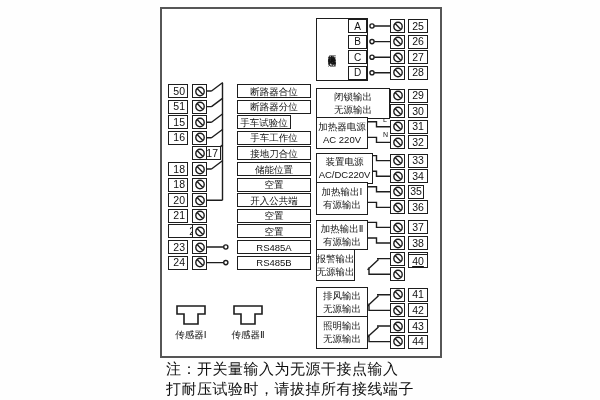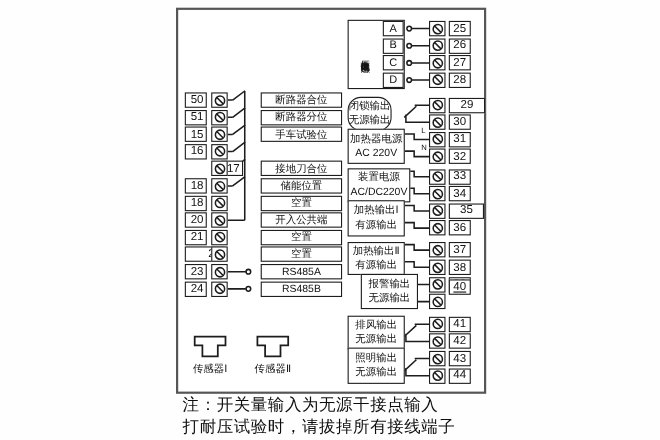--- a/index.html
+++ b/index.html
@@ -99,28 +99,29 @@
       </svg>
     </div>
     <div class="bx lblL" style="left: 237px; top: 99.6px; width: 74px; height: 14px;">断路器分位</div>
     <div class="bx numL" style="left: 168px; top: 115.2px; width: 20px; height: 14px;">15</div>
     <div class="bx" style="left: 192px; top: 115.2px; width: 15px; height: 14px;">
       <svg width="12" height="11" viewBox="0 0 12 11">
         <circle cx="6" cy="5.5" r="4.2" fill="none" stroke="#1d1d1d" stroke-width="1.4"></circle>
         <line x1="3.1" y1="2.6" x2="8.9" y2="8.4" stroke="#1d1d1d" stroke-width="1.4"></line>
       </svg>
     </div>
-    <div class="bx lblL" style="left: 237px; top: 115.2px; width: 74px; height: 14px;">手车试验位</div>
+    <div class="bx lblL" style="left: 237px; top: 115.2px; width: 54px; height: 14px;">手车试验位</div>
     <div class="bx numL" style="left: 168px; top: 130.8px; width: 20px; height: 14px;">16</div>
     <div class="bx" style="left: 192px; top: 130.8px; width: 15px; height: 14px;">
       <svg width="12" height="11" viewBox="0 0 12 11">
         <circle cx="6" cy="5.5" r="4.2" fill="none" stroke="#1d1d1d" stroke-width="1.4"></circle>
         <line x1="3.1" y1="2.6" x2="8.9" y2="8.4" stroke="#1d1d1d" stroke-width="1.4"></line>
       </svg>
     </div>
+    <div class="bx lblL" style="left: 237px; top: 130.8px; width: 74px; height: 14px;">手车工作位</div>
     <div class="bx numL" style="left: 168px; top: 146.4px; width: 20px; height: 14px; margin-left: 33px;">17</div>
     <div class="bx" style="left: 192px; top: 146.4px; width: 15px; height: 14px;">
       <svg width="12" height="11" viewBox="0 0 12 11">
         <circle cx="6" cy="5.5" r="4.2" fill="none" stroke="#1d1d1d" stroke-width="1.4"></circle>
         <line x1="3.1" y1="2.6" x2="8.9" y2="8.4" stroke="#1d1d1d" stroke-width="1.4"></line>
       </svg>
     </div>
     <div class="bx lblL" style="left: 237px; top: 146.4px; width: 74px; height: 14px;">接地刀合位</div>
     <div class="bx numL" style="left: 168px; top: 162px; width: 20px; height: 14px;">18</div>
     <div class="bx" style="left: 192px; top: 162px; width: 15px; height: 14px;">
@@ -205,21 +206,21 @@
         <line x1="3.1" y1="2.6" x2="8.9" y2="8.4" stroke="#1d1d1d" stroke-width="1.4"></line>
       </svg>
     </div>
     <div class="bx numR" style="left: 408px; top: 65.8px; width: 20px; height: 14px;">28</div>
     <div class="bx" style="left: 390px; top: 88.6px; width: 15px; height: 14px;">
       <svg width="12" height="11" viewBox="0 0 12 11">
         <circle cx="6" cy="5.5" r="4.2" fill="none" stroke="#1d1d1d" stroke-width="1.4"></circle>
         <line x1="3.1" y1="2.6" x2="8.9" y2="8.4" stroke="#1d1d1d" stroke-width="1.4"></line>
       </svg>
     </div>
-    <div class="bx numR" style="left: 408px; top: 88.6px; width: 33px; height: 14px;">29</div>
+    <div class="bx numR" style="left: 408px; top: 88.6px; width: 20px; height: 14px;">29</div>
     <div class="bx" style="left: 390px; top: 104.2px; width: 15px; height: 14px;">
       <svg width="12" height="11" viewBox="0 0 12 11">
         <circle cx="6" cy="5.5" r="4.2" fill="none" stroke="#1d1d1d" stroke-width="1.4"></circle>
         <line x1="3.1" y1="2.6" x2="8.9" y2="8.4" stroke="#1d1d1d" stroke-width="1.4"></line>
       </svg>
     </div>
     <div class="bx numR" style="left: 408px; top: 104.2px; width: 20px; height: 14px;">30</div>
     <div class="bx" style="left: 390px; top: 119.8px; width: 15px; height: 14px;">
       <svg width="12" height="11" viewBox="0 0 12 11">
         <circle cx="6" cy="5.5" r="4.2" fill="none" stroke="#1d1d1d" stroke-width="1.4"></circle>
@@ -247,21 +248,21 @@
         <line x1="3.1" y1="2.6" x2="8.9" y2="8.4" stroke="#1d1d1d" stroke-width="1.4"></line>
       </svg>
     </div>
     <div class="bx numR" style="left: 408px; top: 169.2px; width: 20px; height: 14px;">34</div>
     <div class="bx" style="left: 390px; top: 184.8px; width: 15px; height: 14px;">
       <svg width="12" height="11" viewBox="0 0 12 11">
         <circle cx="6" cy="5.5" r="4.2" fill="none" stroke="#1d1d1d" stroke-width="1.4"></circle>
         <line x1="3.1" y1="2.6" x2="8.9" y2="8.4" stroke="#1d1d1d" stroke-width="1.4"></line>
       </svg>
     </div>
-    <div class="bx numR" style="left: 408px; top: 184.8px; width: 32px; height: 14px;">35</div>
+    <div class="bx numR" style="left: 408px; top: 184.8px; width: 16px; height: 14px;">35</div>
     <div class="bx" style="left: 390px; top: 200.4px; width: 15px; height: 14px;">
       <svg width="12" height="11" viewBox="0 0 12 11">
         <circle cx="6" cy="5.5" r="4.2" fill="none" stroke="#1d1d1d" stroke-width="1.4"></circle>
         <line x1="3.1" y1="2.6" x2="8.9" y2="8.4" stroke="#1d1d1d" stroke-width="1.4"></line>
       </svg>
     </div>
     <div class="bx numR" style="left: 408px; top: 200.4px; width: 20px; height: 14px;">36</div>
     <div class="bx" style="left: 390px; top: 220.4px; width: 15px; height: 14px;">
       <svg width="12" height="11" viewBox="0 0 12 11">
         <circle cx="6" cy="5.5" r="4.2" fill="none" stroke="#1d1d1d" stroke-width="1.4"></circle>
@@ -315,41 +316,41 @@
       <svg width="12" height="11" viewBox="0 0 12 11">
         <circle cx="6" cy="5.5" r="4.2" fill="none" stroke="#1d1d1d" stroke-width="1.4"></circle>
         <line x1="3.1" y1="2.6" x2="8.9" y2="8.4" stroke="#1d1d1d" stroke-width="1.4"></line>
       </svg>
     </div>
     <div class="bx numR" style="left: 408px; top: 334.6px; width: 20px; height: 14px;">44</div>
     <div class="bx" style="left: 348px; top: 19px; width: 19px; height: 14px;">A</div>
     <div class="bx" style="left: 348px; top: 34.6px; width: 19px; height: 14px;">B</div>
     <div class="bx" style="left: 348px; top: 50.2px; width: 19px; height: 14px;">C</div>
     <div class="bx" style="left: 348px; top: 65.8px; width: 19px; height: 14px;">D</div>
-    <div class="sec" style="left: 316px; top: 88px; width: 40px; height: 30.5px; border-radius: 12px;">
+    <div class="sec" style="left: 316px; top: 88px; width: 74px; height: 30.5px;">
       <div>闭锁输出</div>
       <div>无源输出</div>
     </div>
     <div class="sec" style="left: 316px; top: 117px; width: 52px; height: 32px;">
       <div>加热器电源</div>
       <div>AC 220V</div>
     </div>
     <div class="sec" style="left: 316px; top: 153px; width: 57px; height: 30.5px;">
       <div>装置电源</div>
       <div>AC/DC220V</div>
     </div>
     <div class="sec" style="left: 316px; top: 182px; width: 52px; height: 32.5px;">
       <div>加热输出Ⅰ</div>
       <div>有源输出</div>
     </div>
     <div class="sec" style="left: 316px; top: 219.8px; width: 52px; height: 30.5px;">
       <div>加热输出Ⅱ</div>
       <div>有源输出</div>
     </div>
-    <div class="sec" style="left: 328px; top: 248.8px; width: 52px; height: 32.5px;">
+    <div class="sec" style="left: 316px; top: 248.8px; width: 39px; height: 32.5px;">
       <div>报警输出</div>
       <div>无源输出</div>
     </div>
     <div class="sec" style="left: 316px; top: 287.2px; width: 52px; height: 30.5px;">
       <div>排风输出</div>
       <div>无源输出</div>
     </div>
     <div class="sec" style="left: 316px; top: 316.2px; width: 52px; height: 32.5px;">
       <div>照明输出</div>
       <div>无源输出</div>

